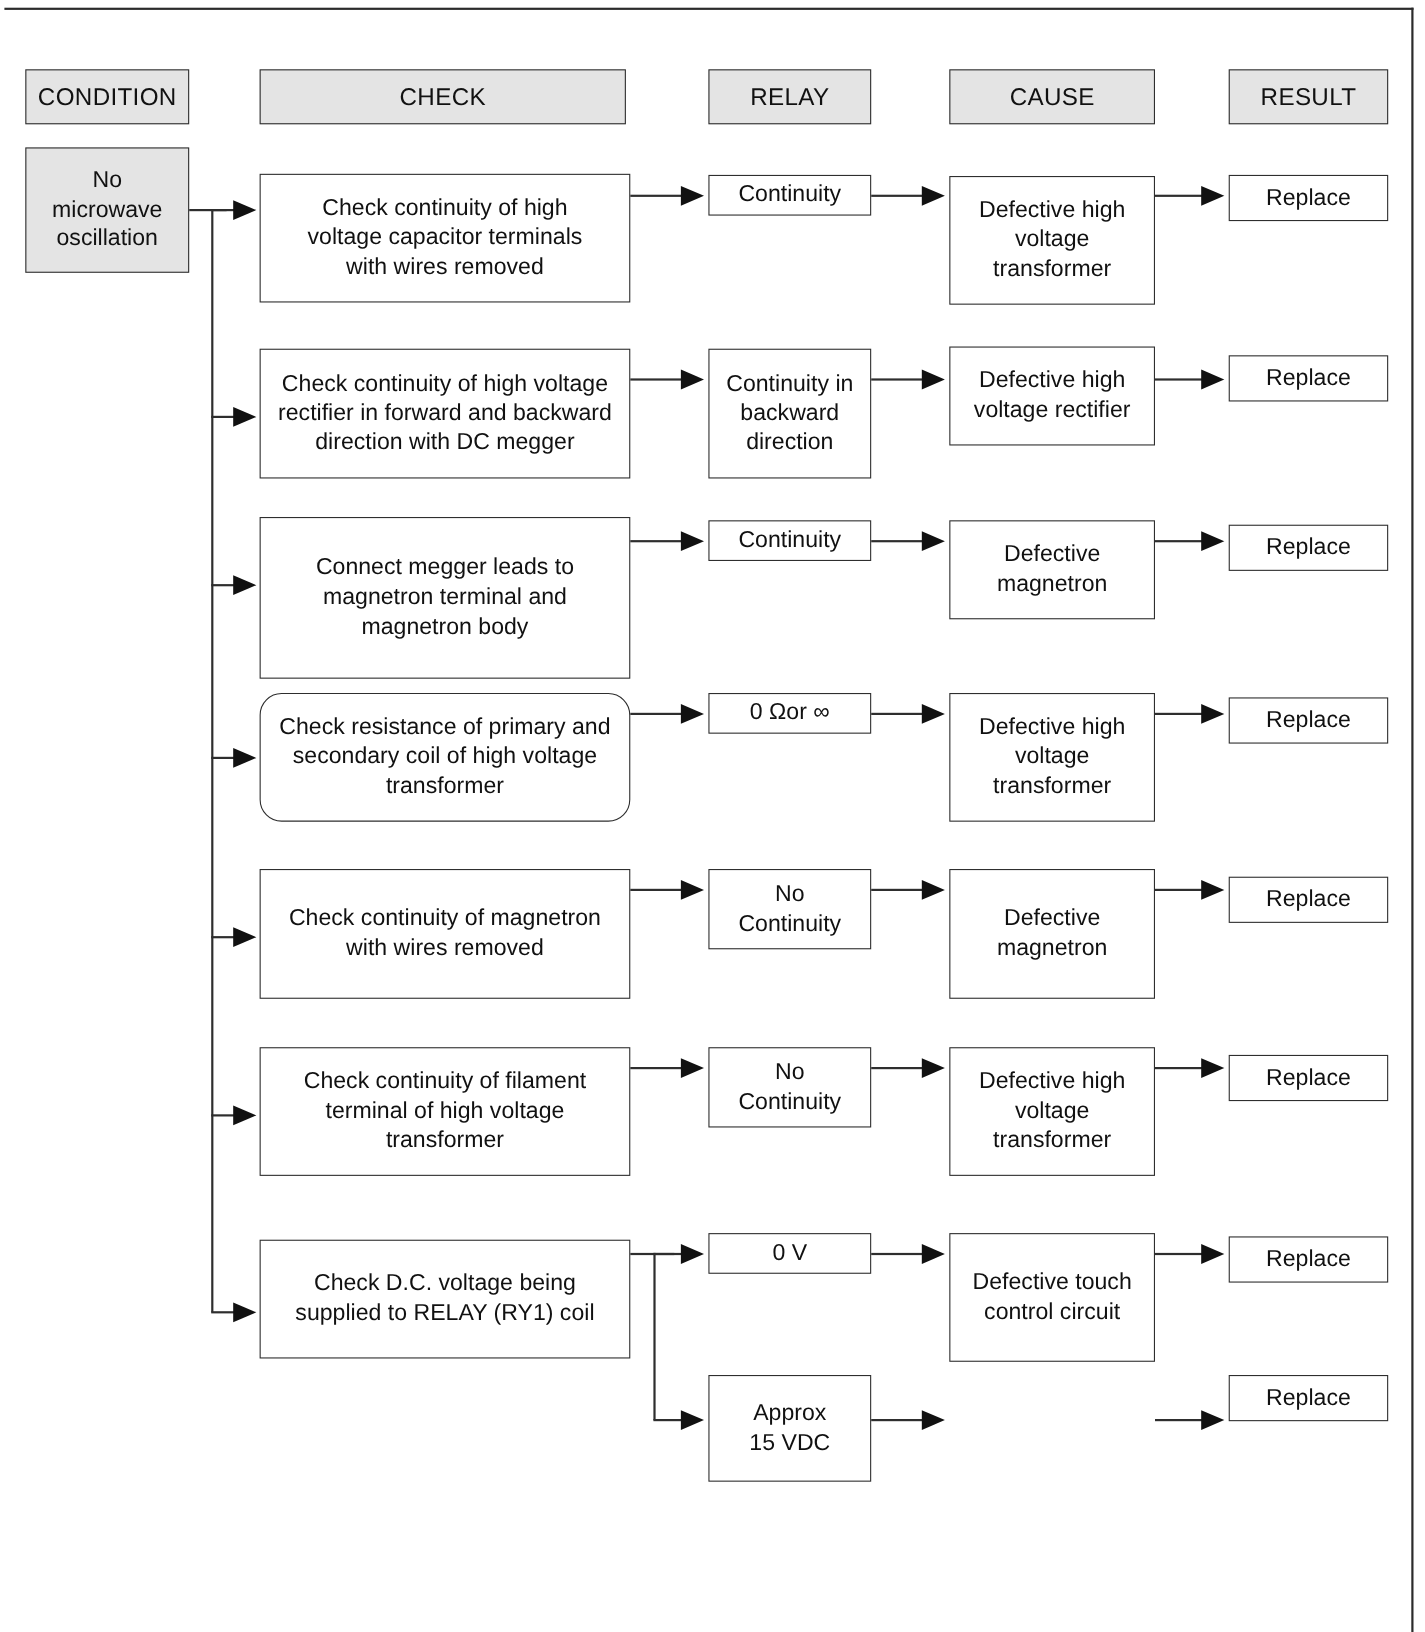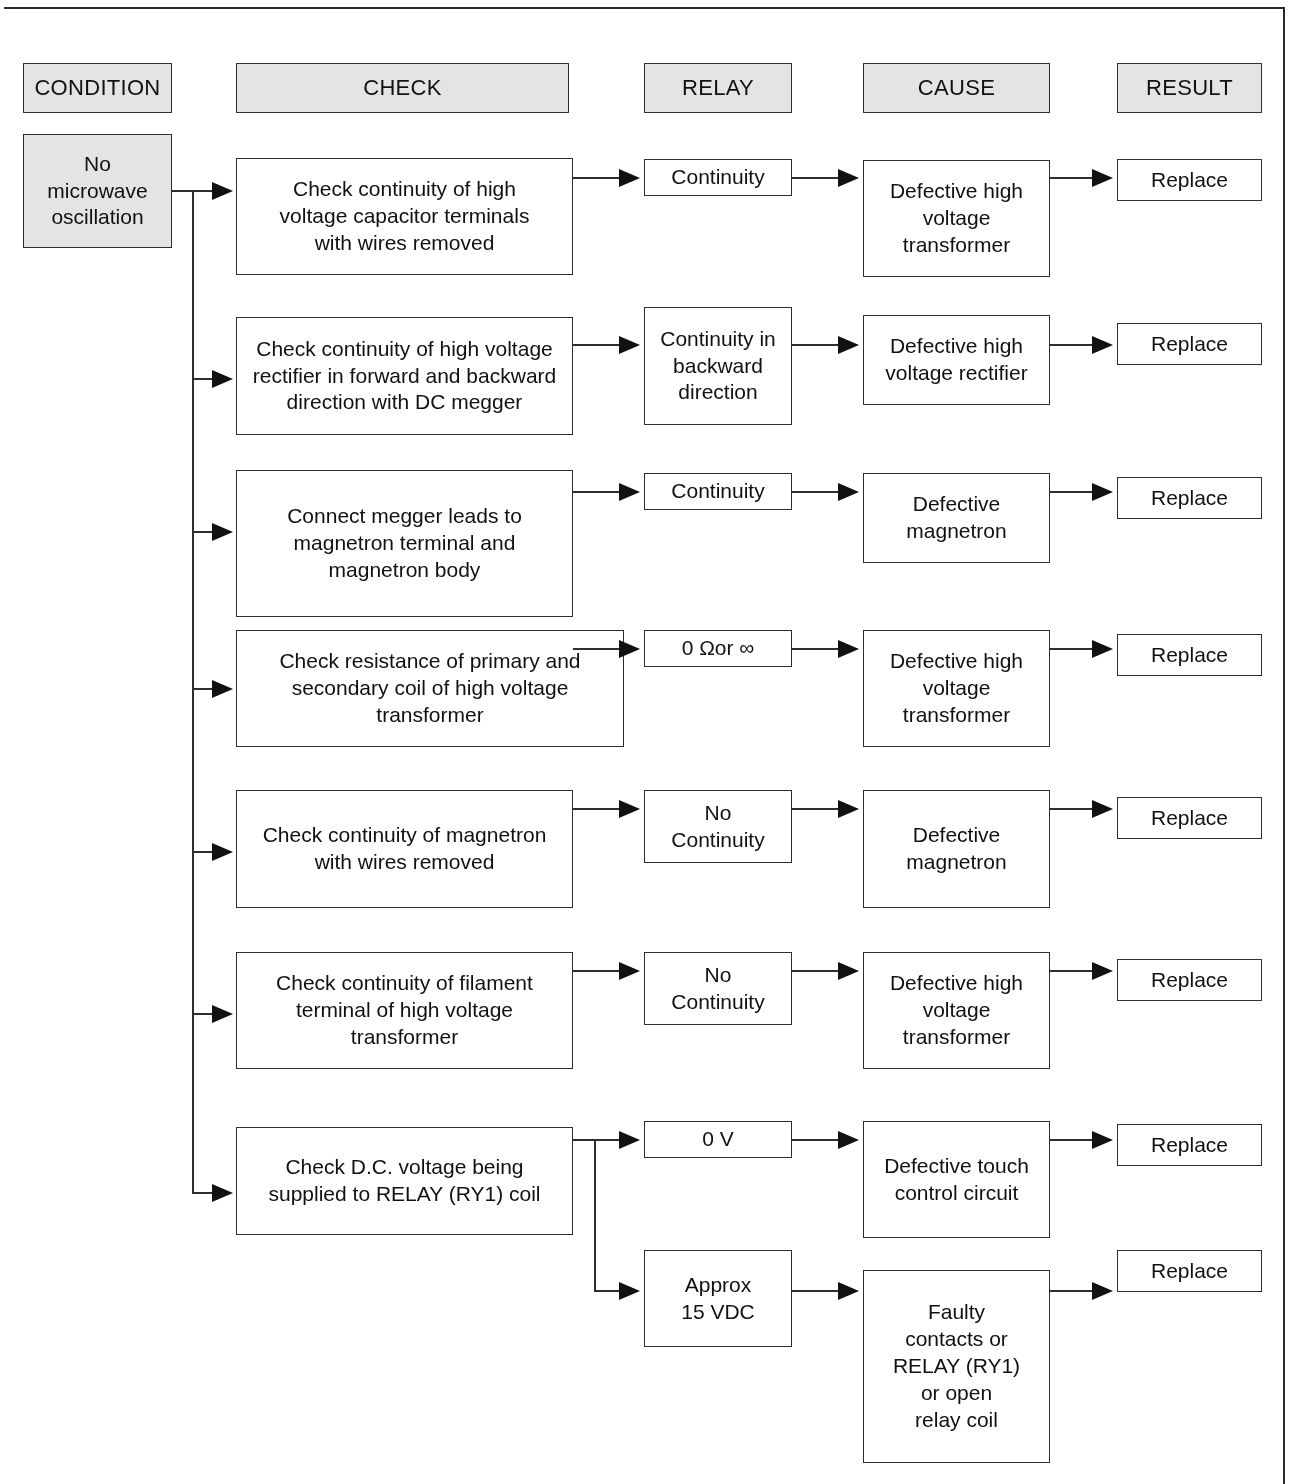--- a/index.html
+++ b/index.html
@@ -137,21 +137,21 @@
 
   <div class="ln h" style="left:192px; top:378px; width:22px;"></div>
   <div class="arrow" style="left:212px; top:370px;"></div>
   <div class="box" style="left:236px; top:317px; width:337px; height:118px;">
     <span class="txt">Check continuity of high voltage
 rectifier in forward and backward
 direction with DC megger</span>
   </div>
   <div class="ln h" style="left:573px; top:344px; width:48px;"></div>
   <div class="arrow" style="left:619px; top:336px;"></div>
-  <div class="box" style="left:644px; top:307px; width:148px; height:118px;">
+  <div class="box" style="left:644px; top:317px; width:148px; height:118px;">
     <span class="txt">Continuity in
 backward
 direction</span>
   </div>
   <div class="ln h" style="left:792px; top:344px; width:48px;"></div>
   <div class="arrow" style="left:838px; top:336px;"></div>
   <div class="box" style="left:863px; top:315px; width:187px; height:90px;">
     <span class="txt">Defective high
 voltage rectifier</span>
   </div>
@@ -180,21 +180,21 @@
 magnetron</span>
   </div>
   <div class="ln h" style="left:1050px; top:491px; width:44px;"></div>
   <div class="arrow" style="left:1092px; top:483px;"></div>
   <div class="box" style="left:1117px; top:477px; width:145px; height:42px;">
     <span class="txt">Replace</span>
   </div>
 
   <div class="ln h" style="left:192px; top:688px; width:22px;"></div>
   <div class="arrow" style="left:212px; top:680px;"></div>
-  <div class="box" style="left:236px; top:630px; width:388px; height:117px;">
+  <div class="box" style="left:236px; top:630px; width:337px; height:117px;border-radius:20px;">
     <span class="txt">Check resistance of primary and
 secondary coil of high voltage
 transformer</span>
   </div>
   <div class="ln h" style="left:573px; top:648px; width:48px;"></div>
   <div class="arrow" style="left:619px; top:640px;"></div>
   <div class="box" style="left:644px; top:630px; width:148px; height:37px;">
     <span class="txt">0 Ωor ∞</span>
   </div>
   <div class="ln h" style="left:792px; top:648px; width:48px;"></div>
@@ -288,26 +288,19 @@
   <div class="box" style="left:1117px; top:1124px; width:145px; height:42px;">
     <span class="txt">Replace</span>
   </div>
 
   <div class="box" style="left:644px; top:1250px; width:148px; height:97px;">
     <span class="txt">Approx
 15 VDC</span>
   </div>
   <div class="ln h" style="left:792px; top:1290px; width:48px;"></div>
   <div class="arrow" style="left:838px; top:1282px;"></div>
-  <div class="box" style="left:863px; top:1270px; width:187px; height:193px;">
-    <span class="txt">Faulty
-contacts or
-RELAY (RY1)
-or open
-relay coil</span>
-  </div>
   <div class="ln h" style="left:1050px; top:1290px; width:44px;"></div>
   <div class="arrow" style="left:1092px; top:1282px;"></div>
   <div class="box" style="left:1117px; top:1250px; width:145px; height:42px;">
     <span class="txt">Replace</span>
   </div>
 
 </div>
 
 </body></html>

